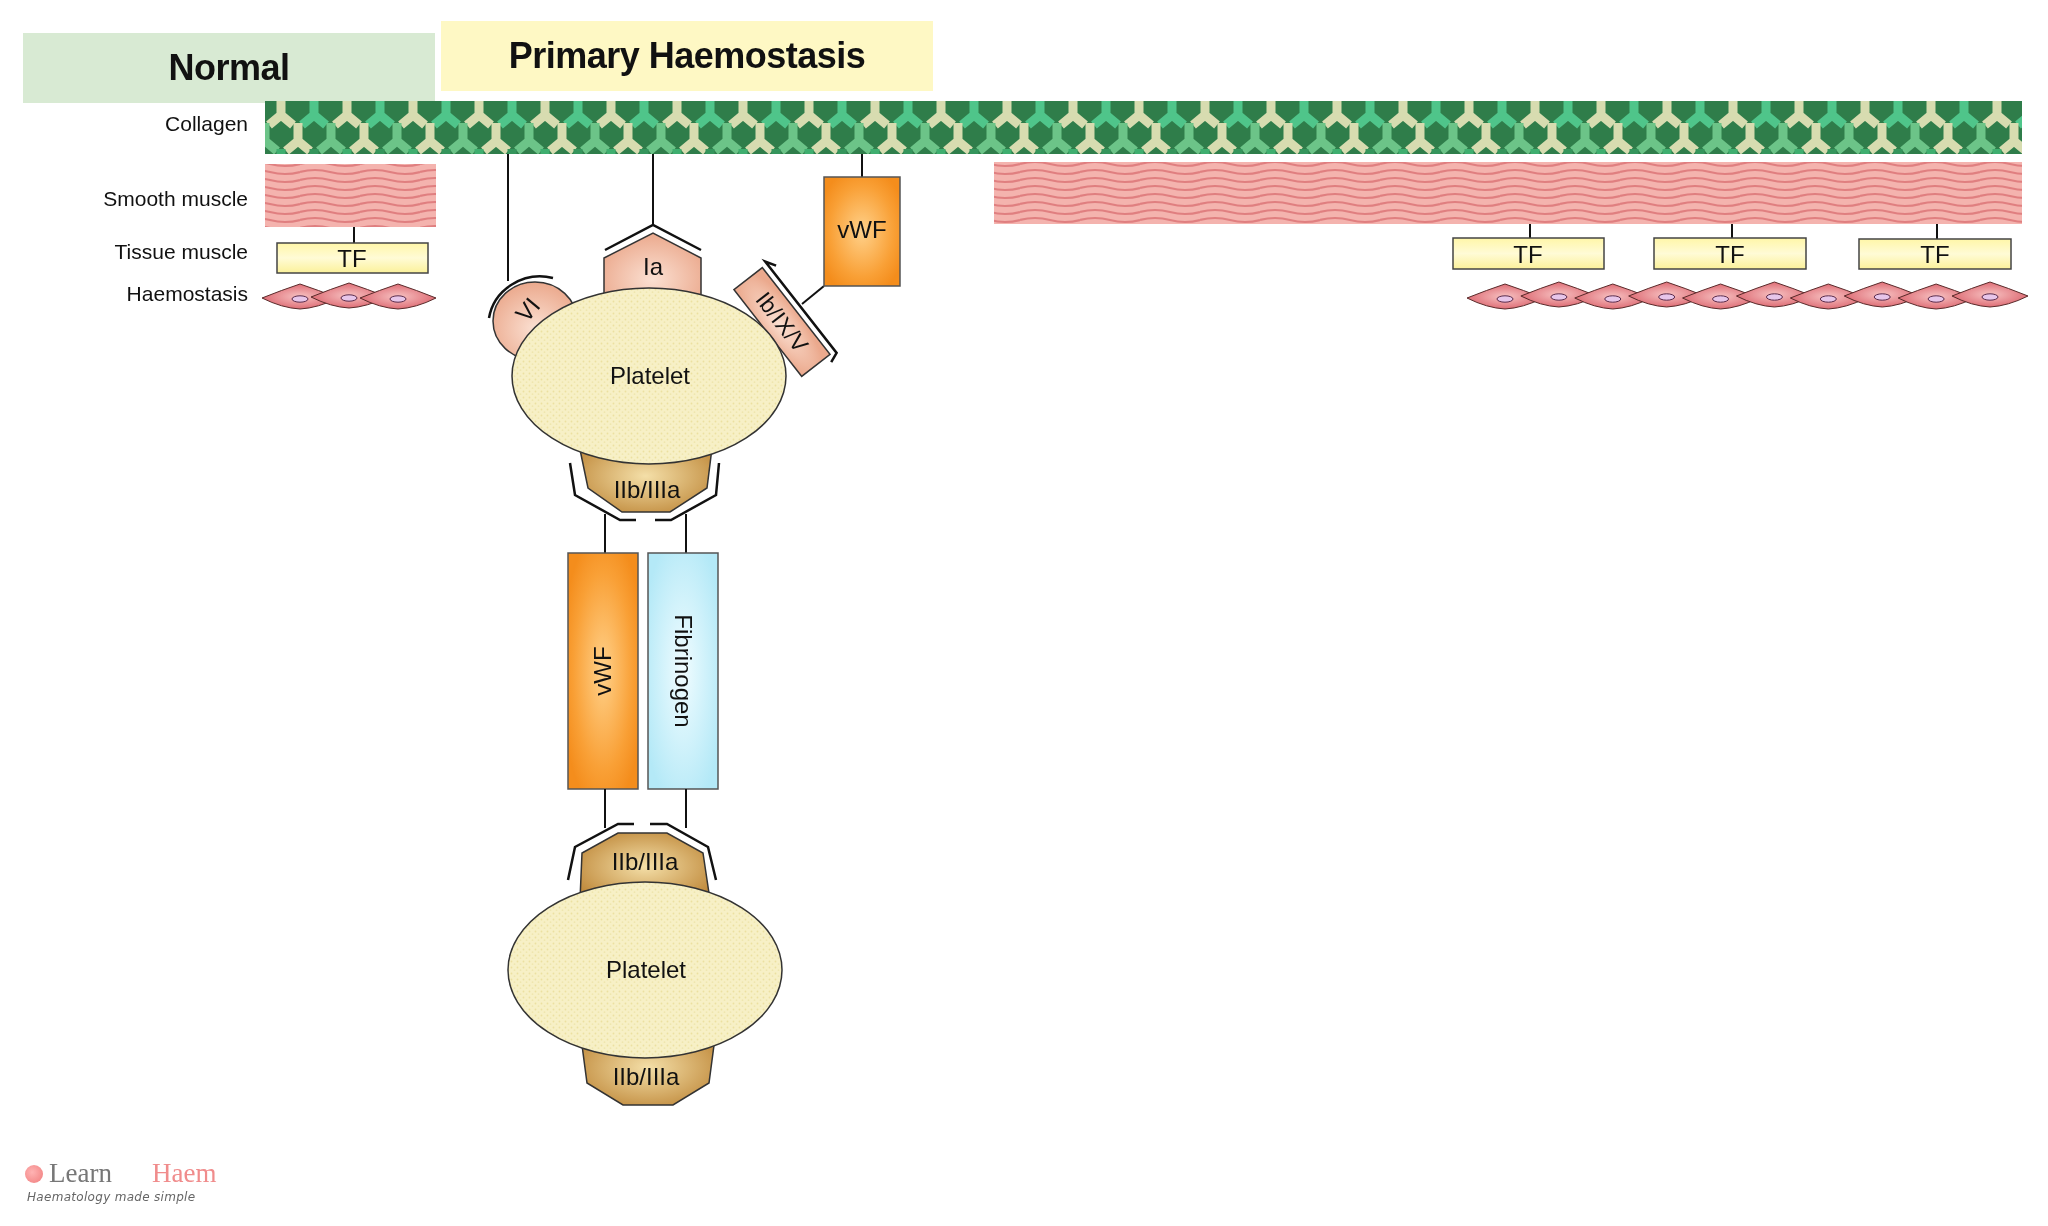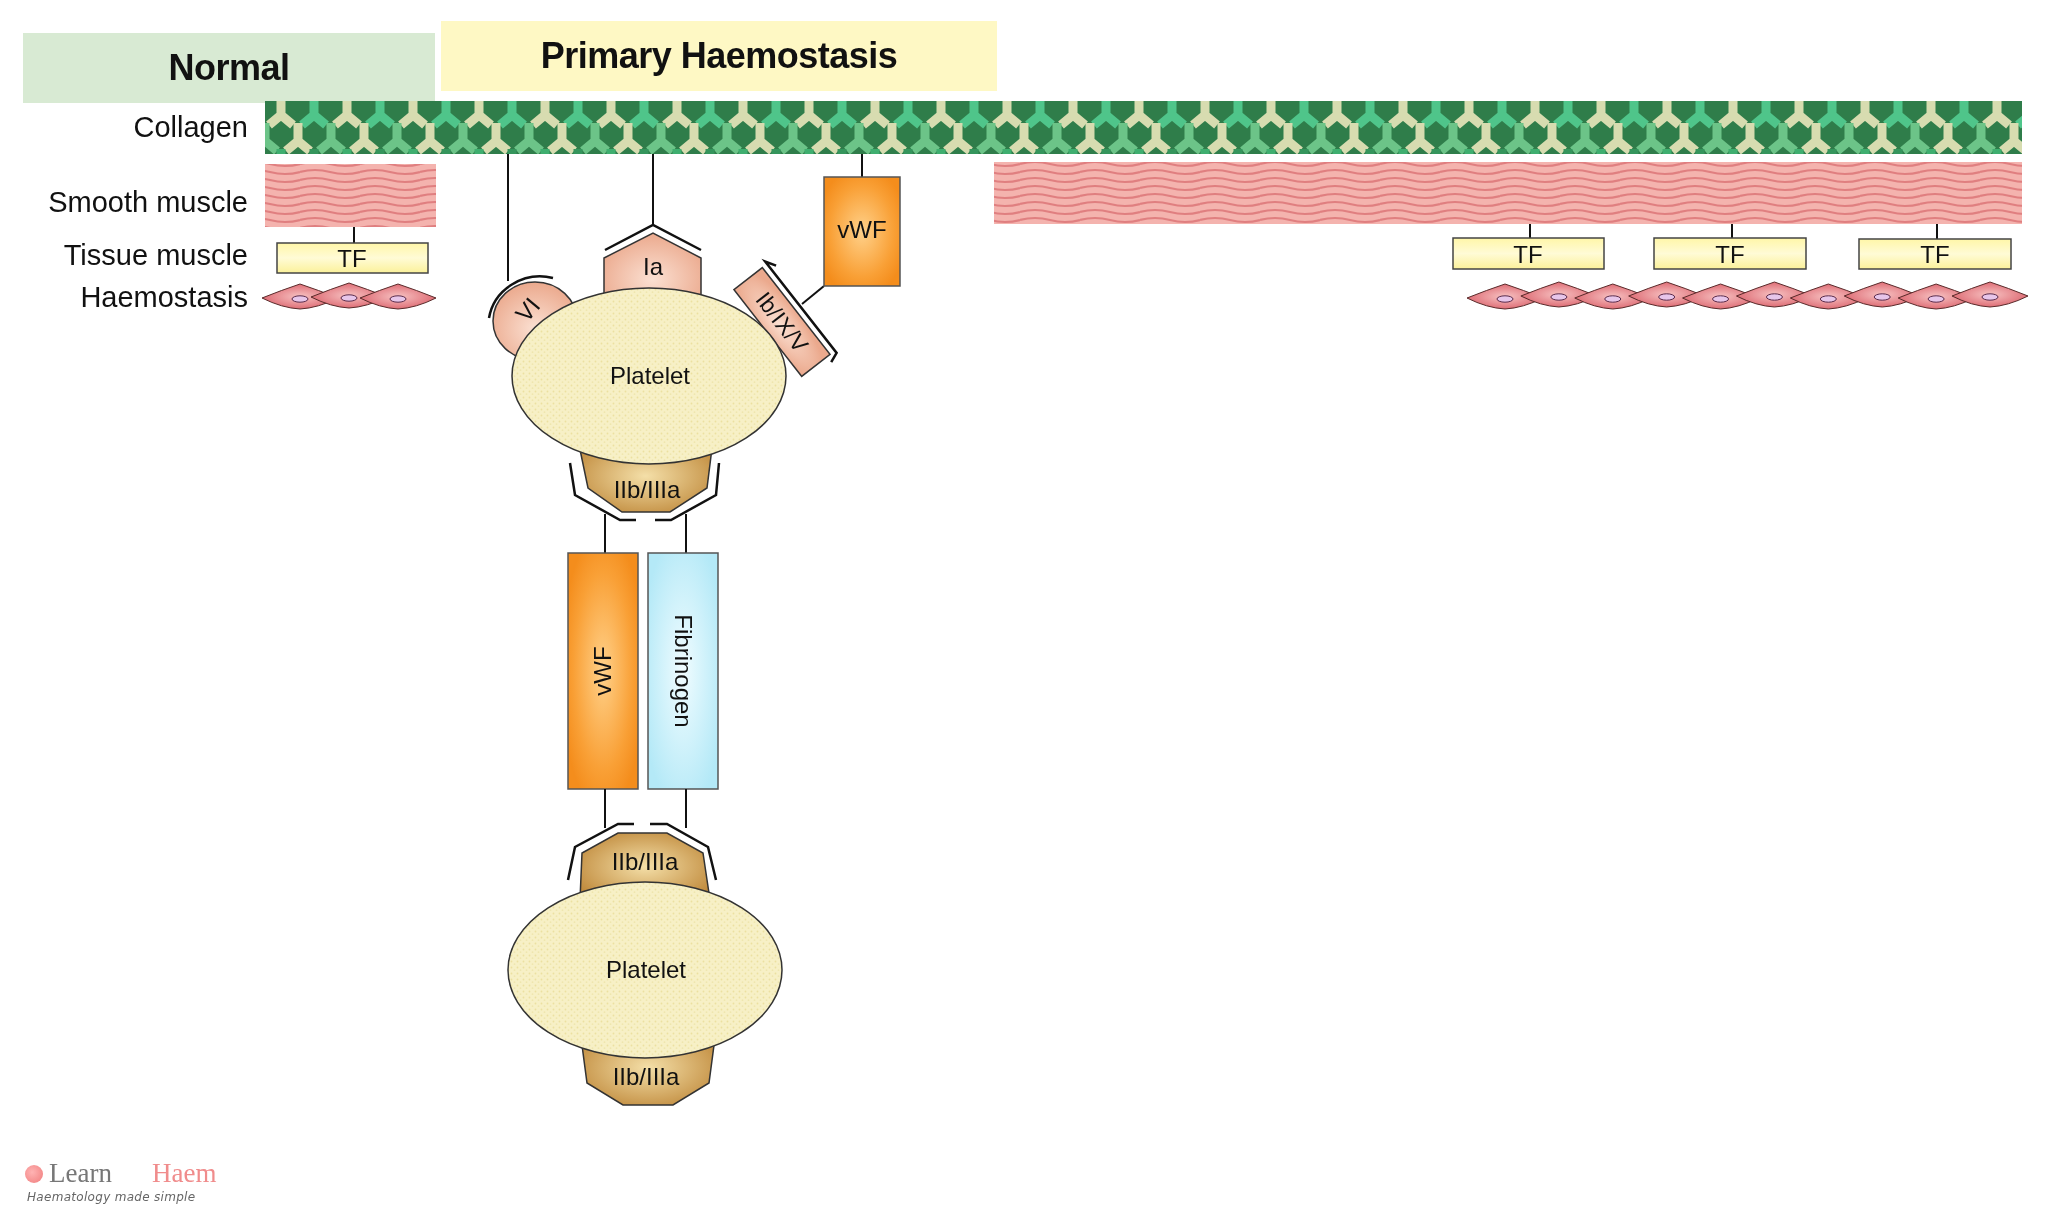--- a/index.html
+++ b/index.html
@@ -1,22 +1,22 @@
 <!DOCTYPE html>
 <html><head>
 <meta charset="utf-8">
 <style>
   html, body { margin: 0; padding: 0; background: #ffffff; }
   body { width: 2048px; height: 1226px; position: relative; overflow: hidden;
          font-family: "Liberation Sans", "DejaVu Sans", sans-serif; }
   .hdr { position: absolute; display: flex; align-items: center; justify-content: center;
          font-weight: bold; font-size: 36px; color: #111; letter-spacing: -0.5px; }
   #hdr-normal { left: 23px; top: 21px; width: 412px; height: 70px; background: #d8ead3; margin-top: 12px; }
-  #hdr-primary { left: 441px; top: 21px; width: 556px; height: 70px; background: #fef8c4; }
-  .rowlabel { position: absolute; right: 1800px; font-size: 29px; color: #111; white-space: nowrap; line-height: 1; }
+  #hdr-primary { left: 441px; top: 21px; width: 492px; height: 70px; background: #fef8c4; }
+  .rowlabel { position: absolute; right: 1800px; font-size: 21px; color: #111; white-space: nowrap; line-height: 1; }
   svg#diagram { position: absolute; left: 0; top: 0; }
   .svgtext { font-family: "Liberation Sans", "DejaVu Sans", sans-serif; fill: #111; }
   #logo { position: absolute; left: 25px; top: 1160px; }
   #logo-dot { position: absolute; left: 0; top: 5px; width: 18px; height: 18px; border-radius: 50%;
               background: radial-gradient(circle at 40% 40%, #ffb3b3, #f07c7c); }
   #logo-title { position: absolute; left: 24px; top: 0; font-family: "Liberation Serif", "DejaVu Serif", serif;
                 font-size: 27px; white-space: nowrap; line-height: 1; }
   #logo-learn { color: #777; }
   #logo-haem { color: #f08c8c; margin-left: 40px; }
   #logo-tag { position: absolute; left: 2px; top: 30px; font-family: "DejaVu Sans", sans-serif;

